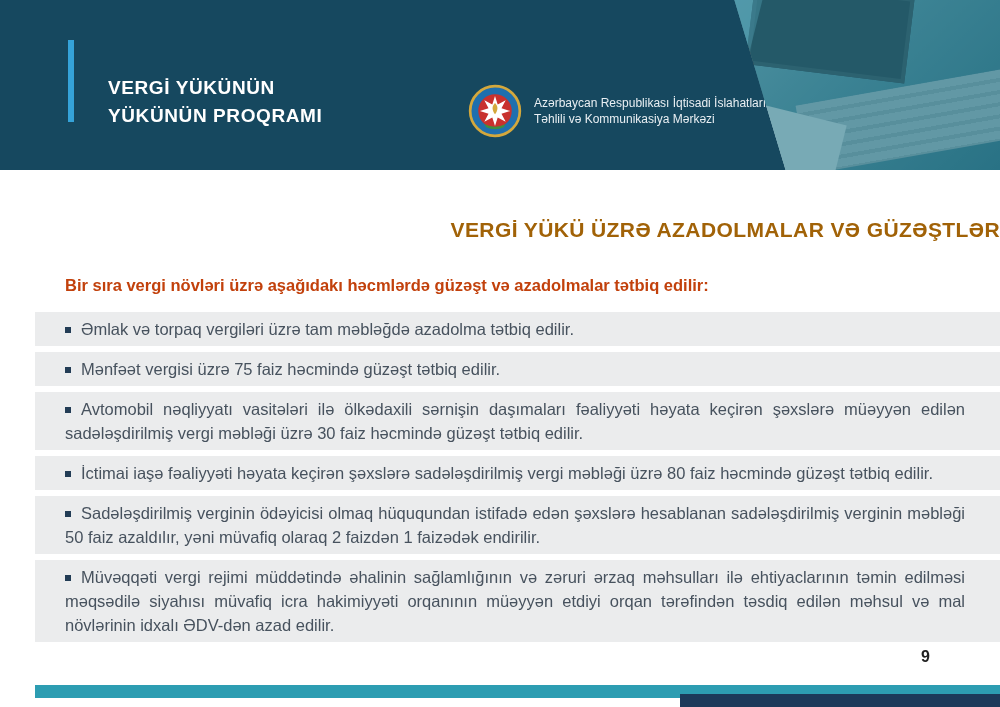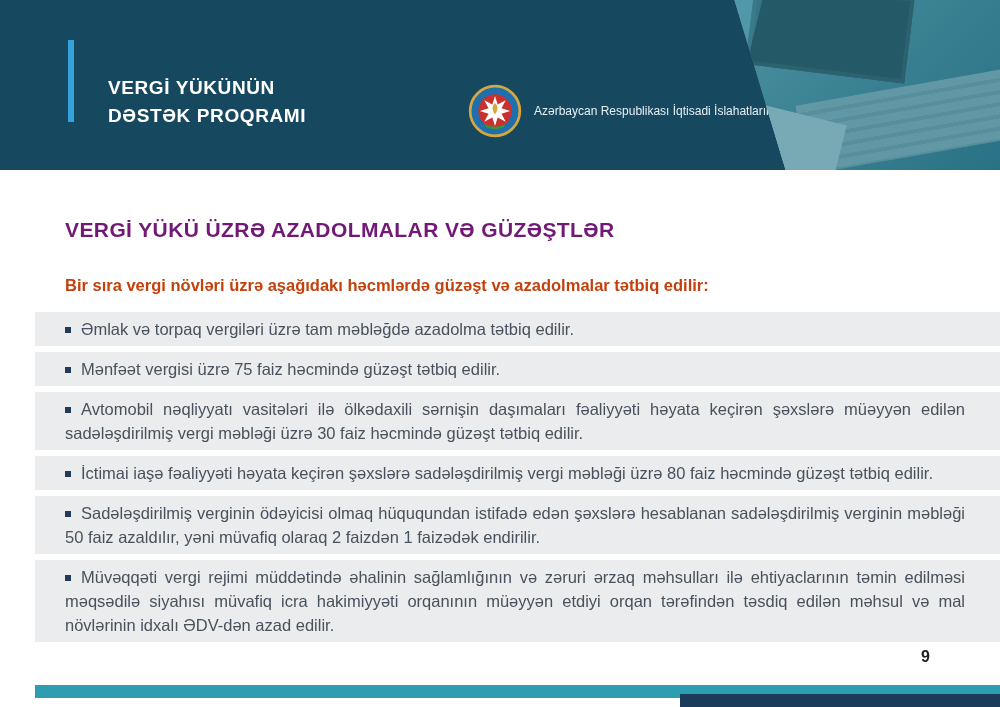--- a/index.html
+++ b/index.html
@@ -91,24 +91,25 @@
     left: -30px; top: -20px;
     width: 90px; height: 220px;
     background: rgba(90, 170, 190, 0.35);
     transform: skewX(-14deg);
   }
 
   
   .content { padding-top: 48px; }
   .section-heading {
     margin-left: 65px;
-    color: #701a75;
+    color: #a16207;
     font-size: 21px;
     font-weight: bold;
     letter-spacing: 0.4px;
+    text-align: right;
   }
   .intro {
     margin: 34px 60px 12px 65px;
     color: #c2410c;
     font-size: 16.5px;
     font-weight: bold;
   }
   .bands { margin-top: 17px; }
   .band {
     margin-left: 35px;
@@ -157,33 +158,34 @@
 </head>
 <body>
 
 <div class="slide">
 
   <header class="topbar">
     <div class="accent-bar"></div>
 
     <div class="header-title">
       <div>VERGİ YÜKÜNÜN</div>
-      <div>DƏSTƏK PROQRAMI</div>
+      <div>YÜKÜNÜN PROQRAMI</div>
     </div>
 
     <div class="org-block">
       <svg class="emblem" viewBox="0 0 100 100">
         <circle cx="50" cy="50" r="46" fill="#1f6fae" stroke="#d4a83c" stroke-width="5"></circle>
         <circle cx="50" cy="50" r="31" fill="#c8312e"></circle>
         <polygon fill="#ffffff" points="78,50 62,55 69.8,69.8 55,62 50,78 45,62 30.2,69.8 38,55 22,50 38,45 30.2,30.2 45,38 50,22 55,38 69.8,30.2 62,45"></polygon>
         <path d="M50 35 C57 42 55 49 50 56 C45 49 43 42 50 35 Z" fill="#d4a83c"></path>
         <path d="M30 74 Q50 84 70 74 L66 80 Q50 88 34 80 Z" fill="#3f8f3f"></path>
       </svg>
       <div class="org-text">
         <div>Azərbaycan Respublikası İqtisadi İslahatların</div>
+        <div>Təhlili və Kommunikasiya Mərkəzi</div>
       </div>
     </div>
 
     <div class="photo">
       <div class="laptop-screen"></div>
       <div class="laptop-keyboard"></div>
       <div class="paper"></div>
       <div class="tint"></div>
       <div class="glare"></div>
     </div>

